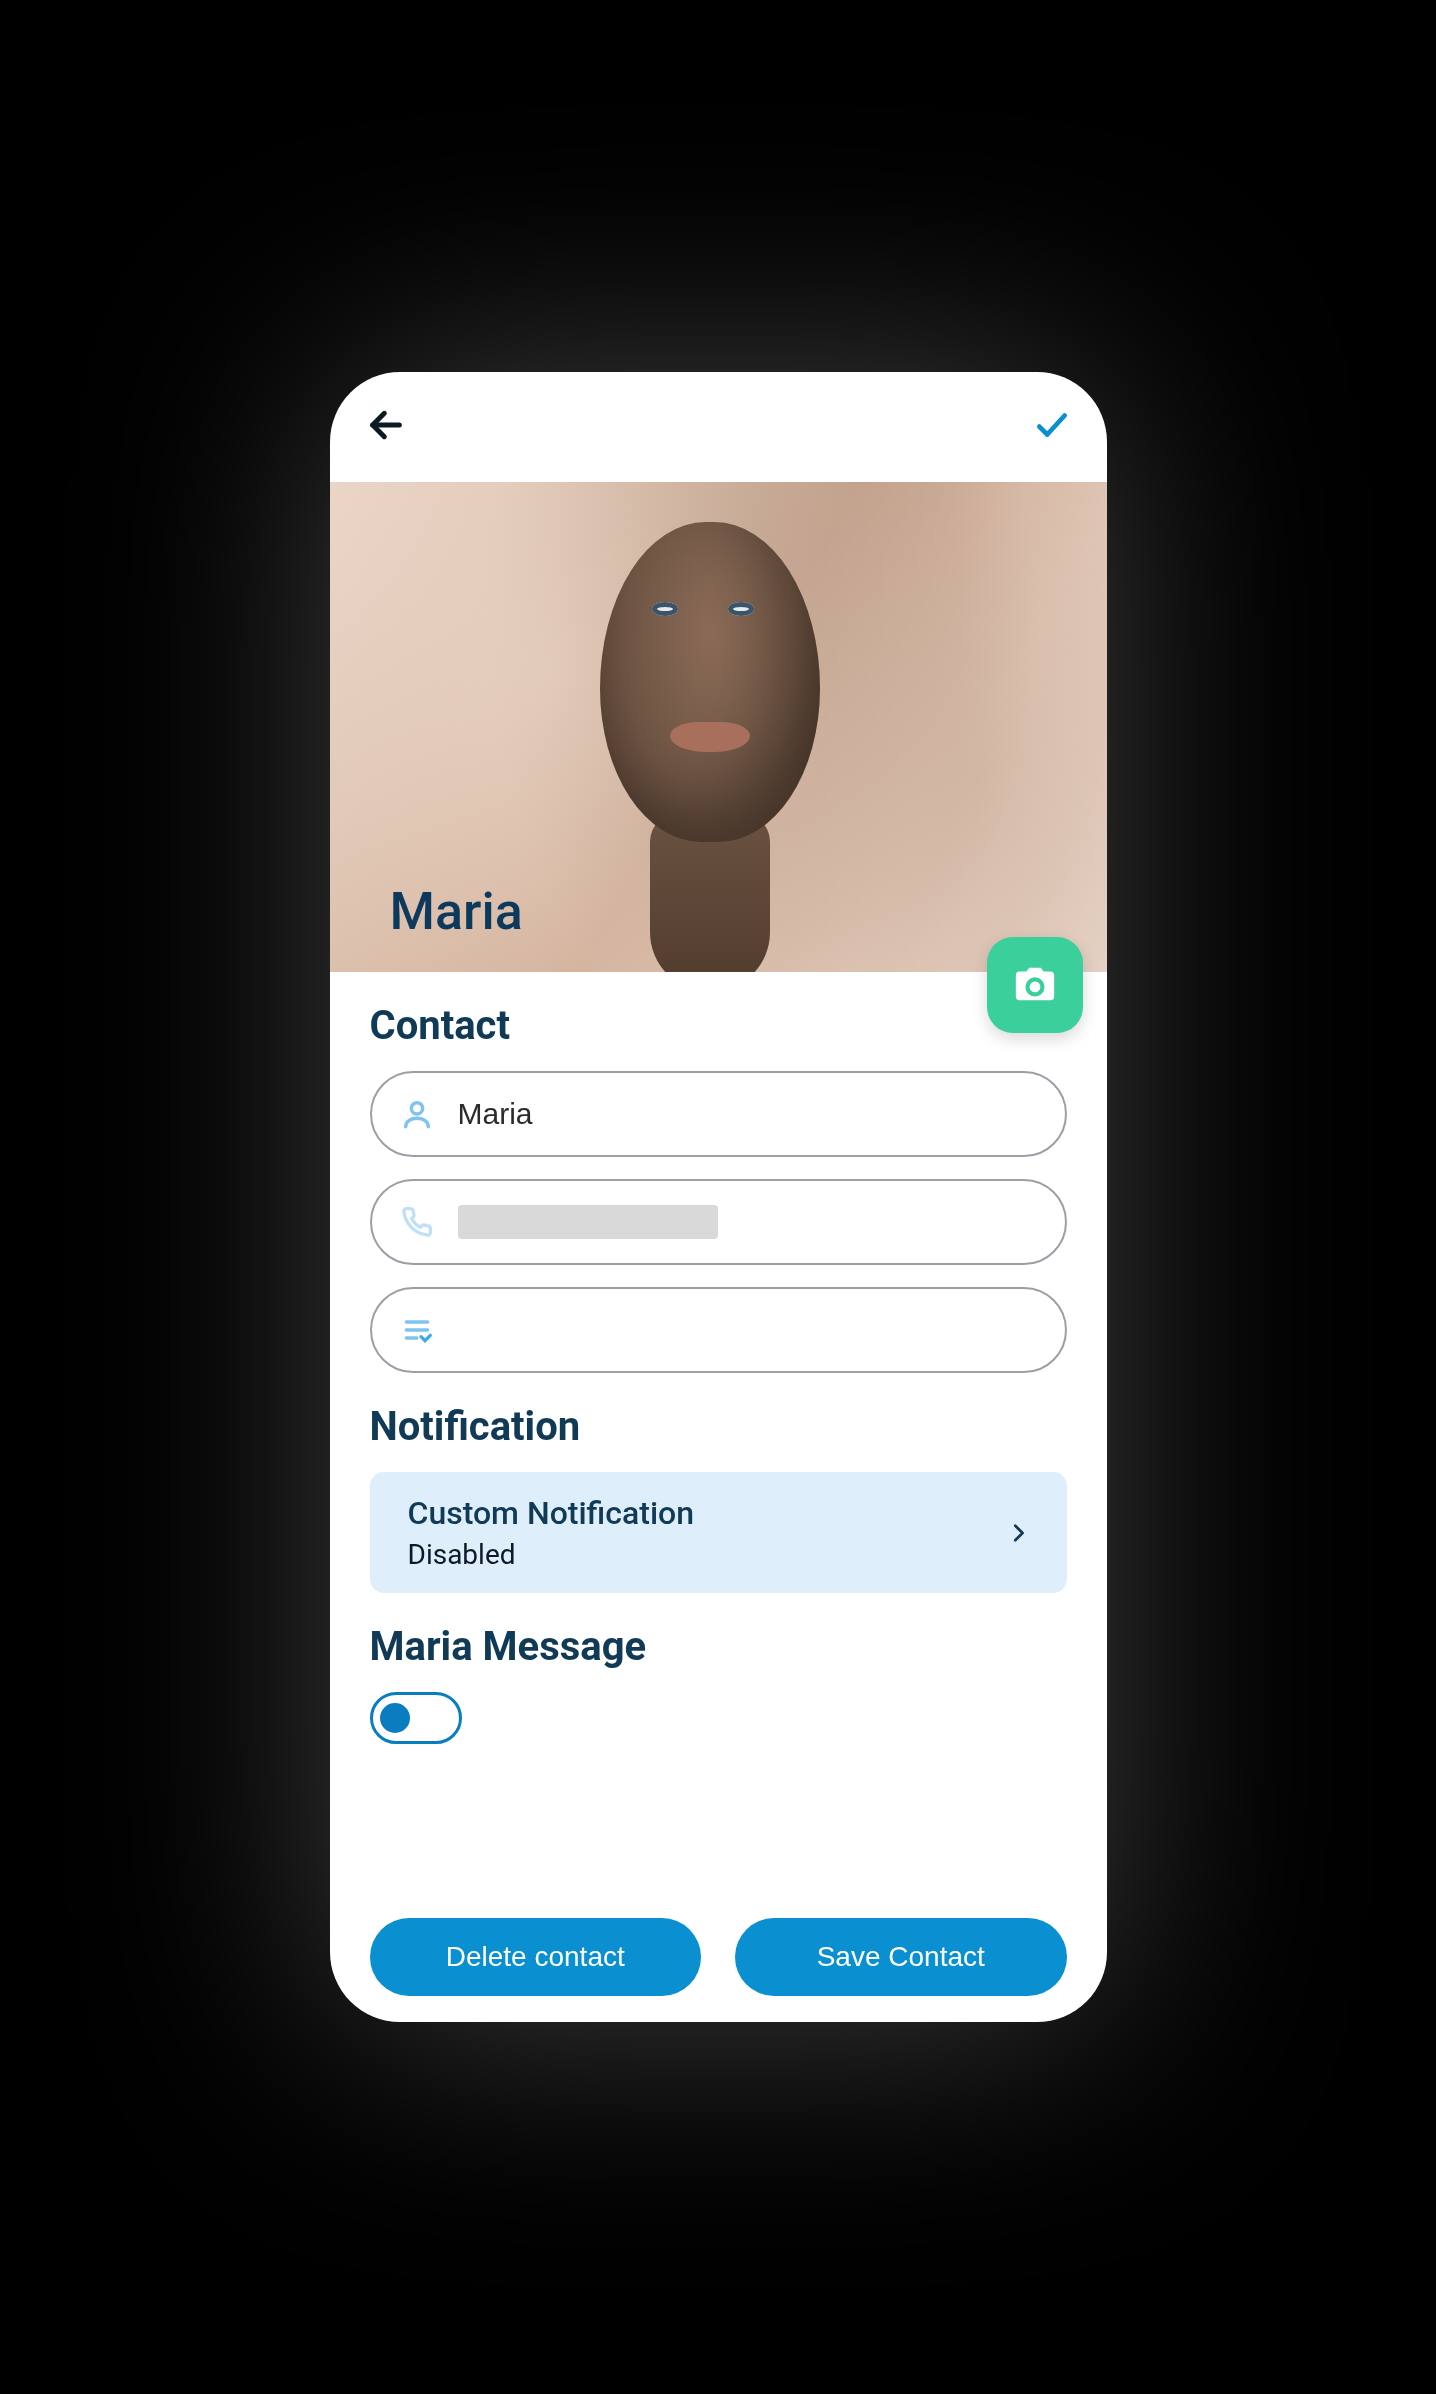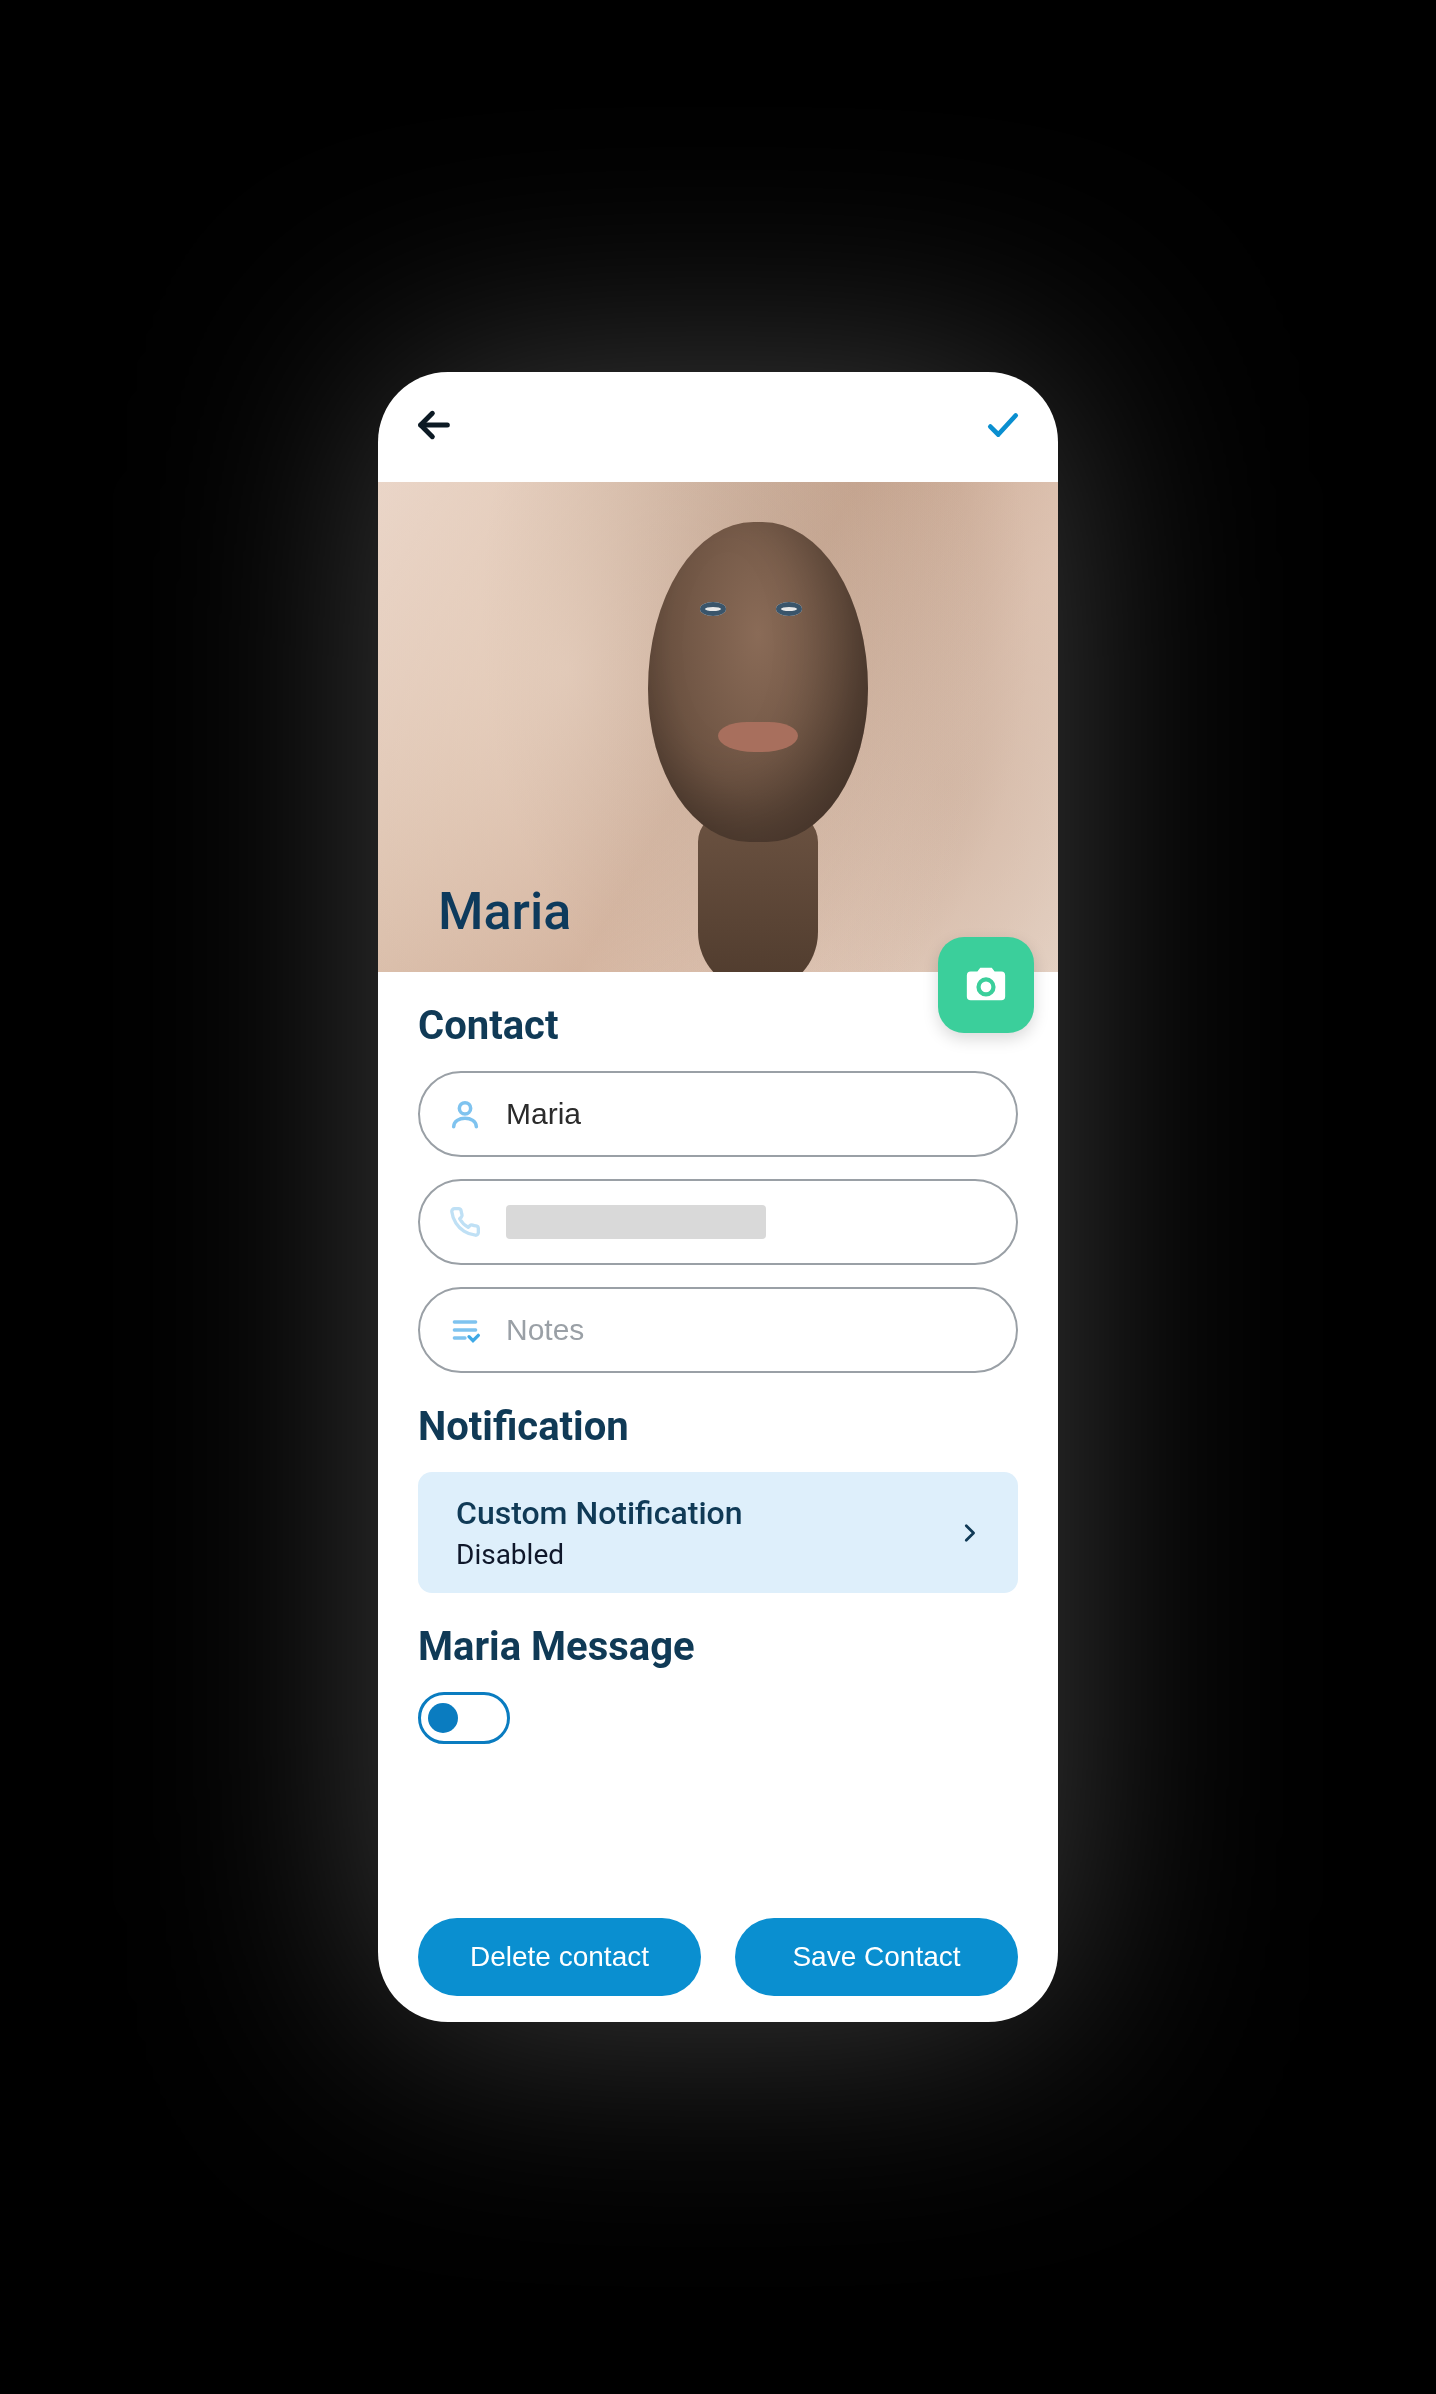--- a/index.html
+++ b/index.html
@@ -10,21 +10,21 @@
     display: flex;
     align-items: center;
     justify-content: center;
     min-height: 2394px;
     width: 1436px;
   }
   .phone-shadow {
     filter: drop-shadow(0 0 120px rgba(80,80,80,0.8));
   }
   .phone {
-    width: 680px;
+    width: 777px;
     height: 1650px;
     background: #fff;
     border-radius: 70px;
     overflow: hidden;
     position: relative;
   }
   .topbar {
     height: 110px;
     display: flex;
     align-items: center;
@@ -221,21 +221,20 @@
 
       <div class="pill">
         <span class="icon-slot">
             <svg width="32" height="32" viewBox="0 0 24 24" fill="none" stroke="#7fc3ef" stroke-width="2.5" stroke-linecap="round">
               <line x1="4" y1="6" x2="20" y2="6"></line>
               <line x1="4" y1="12" x2="20" y2="12"></line>
               <line x1="4" y1="18" x2="12" y2="18"></line>
               <path d="M15 17l3 3 4-4" stroke="#3fa9e6"></path>
             </svg>
           </span>
-        <input type="text" placeholder="Notes" style="">
       </div>
 
       <div class="section-title mt">Notification</div>
 
       <div class="notif-card">
         <div class="notif-text">
           <div class="t1">Custom Notification</div>
           <div class="t2">Disabled</div>
         </div>
         <svg width="22" height="34" viewBox="0 0 24 24" fill="none" stroke="#103a56" stroke-width="3" stroke-linecap="round" stroke-linejoin="round">

